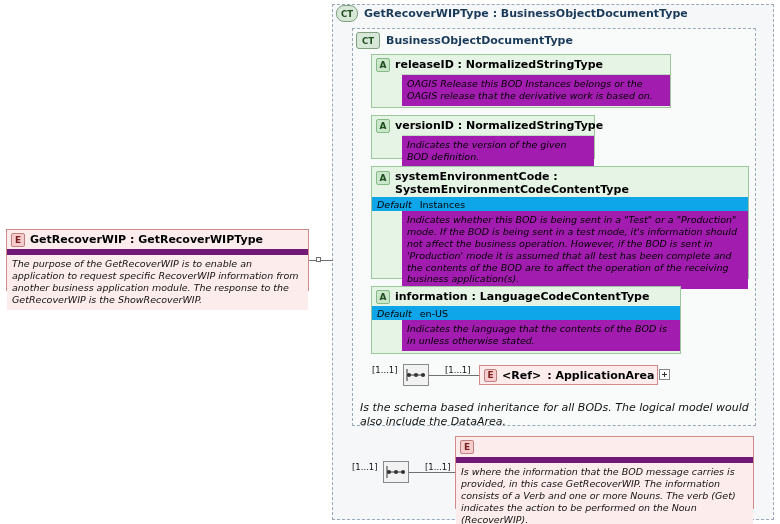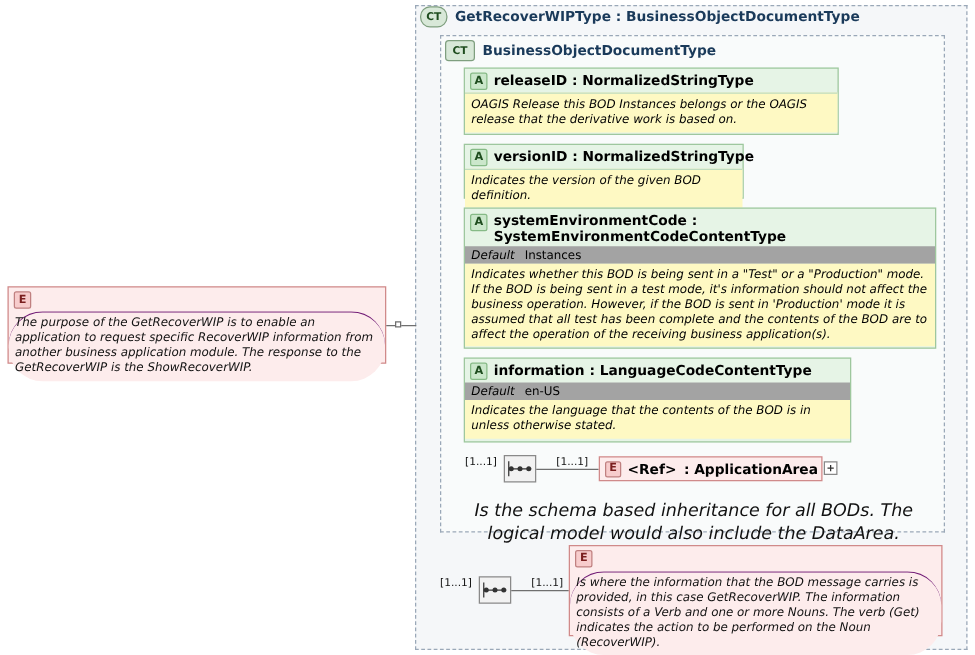--- a/index.html
+++ b/index.html
@@ -47,26 +47,26 @@
     padding:2px 5px 1px 5px;
     box-sizing:border-box;
     display:flex;gap:8px;
   }
   .defline .k{font-style:italic;}
   .defline .v{font-style:normal;}
 
   
   .elem{background:#fdecec;border-color:#d08a8a;}
   .elem .badge{background:#f7cccc;border-color:#c08080;color:#7a1f1f;}
-  .elem .desc{background:#fdecec;border-top:1px solid #701a75;color:#111;border-radius:27px;}
+  .elem .desc{background:#fdecec;border-top:6px solid #701a75;color:#111;}
 
   .attr{background:#e6f4e6;border-color:#9ec79e;}
   .attr .badge{background:#cbe7cb;border-color:#86ba86;color:#1f4d1f;}
-  .attr .desc{background:#fef9c3;border-top:1px solid #bfdcbf;}
-  .attr .defline{background:#a3a3a3;}
+  .attr .desc{background:#a21caf;border-top:1px solid #bfdcbf;margin-left:30px;}
+  .attr .defline{background:#0ea5e9;}
 
   
   .outer{
     position:absolute;
     border:1px dashed #9aa8b8;
     background:#f5f7f9;
     box-sizing:border-box;
   }
   .outer2{
     position:absolute;
@@ -87,24 +87,23 @@
     color:#1f4d1f;
     font-size:8.5px;font-weight:bold;
     width:22px;height:15px;
     margin-right:6px;
   }
   .ct-badge.round{border-radius:8px;width:20px;}
   .outer-title{font-weight:bold;color:#1a3a5a;}
   .outer-note{
     position:absolute;
     font-style:italic;
-    font-size:14px;
+    font-size:11px;
     line-height:1.25;
     color:#111;
-    text-align:center;
   }
   
   .seq{
     position:absolute;
     width:26px;height:22px;
     border:1px solid #8a8a8a;
     background:#f2f2f2;
     box-sizing:border-box;
   }
   .seq svg{display:block;}
@@ -150,20 +149,21 @@
 <div class="outerhdr" style="left:356px;top:32px;">
   <span class="ct-badge">CT</span>
   <span class="outer-title">BusinessObjectDocumentType</span>
 </div>
 
 <div class="outer-note" style="left:360px;top:401px;width:390px;">Is the schema based inheritance for all BODs. The logical model would also include the DataArea.</div>
 
 <div class="node elem" style="left:6px;top:229px;width:303px;height:62px;">
   <div class="hdr" style="height:19px;">
     <span class="badge" style="width:14px;height:14px;">E</span>
+    <span class="title">GetRecoverWIP : GetRecoverWIPType</span>
   </div>
   <div class="desc">The purpose of the GetRecoverWIP is to enable an application to request specific RecoverWIP information from another business application module.  The response to the GetRecoverWIP is the ShowRecoverWIP.</div>
 </div>
 
 <div class="ln lnh" style="left:309px;top:260px;width:8px;"></div>
 <div class="dot" style="left:316px;top:257px;"></div>
 <div class="ln lnh" style="left:321px;top:260px;width:12px;"></div>
 
 <div class="node attr" style="left:371px;top:54px;width:300px;height:54px;">
   <div class="hdr" style="height:19px;">

